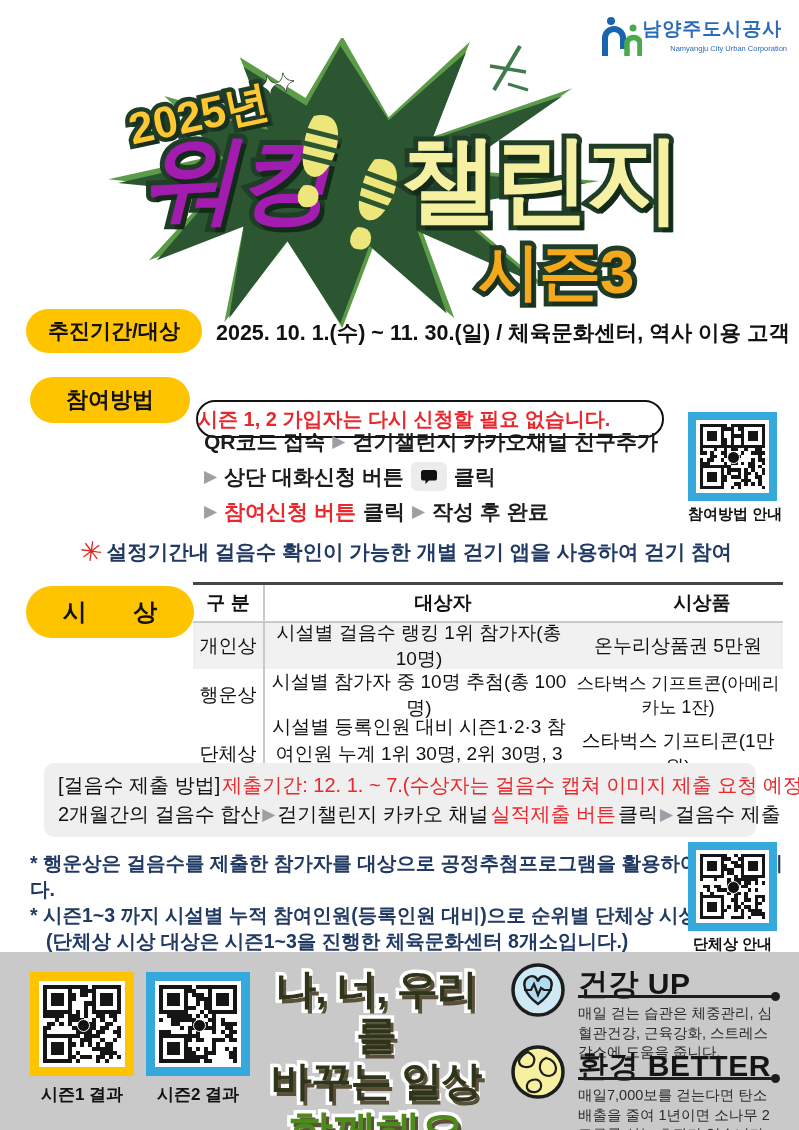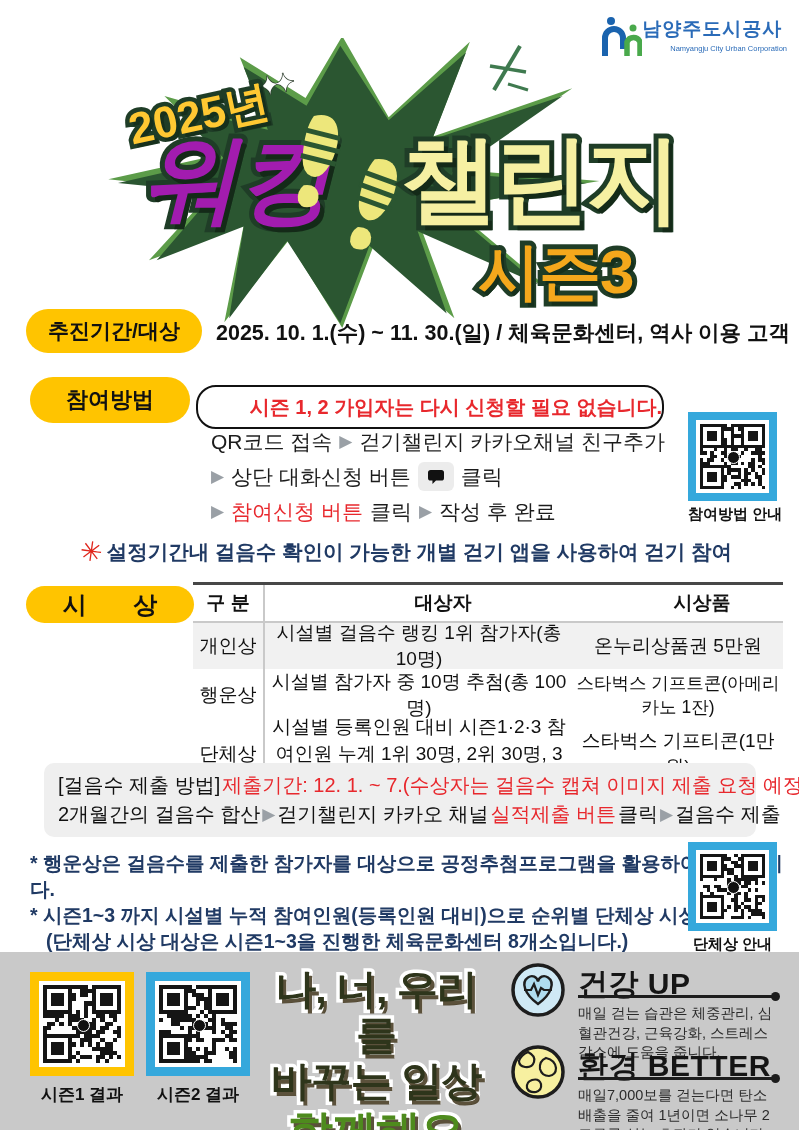--- a/index.html
+++ b/index.html
@@ -27,30 +27,30 @@
   .sparkles { position:absolute; left:258px; top:50px; font-size:26px; color:#fff;
       -webkit-text-stroke:1.5px #2b3b2b; paint-order:stroke fill; letter-spacing:-6px; transform:rotate(-10deg); }
   .green-sparkle { position:absolute; left:486px; top:22px; }
   .footprints { position:absolute; left:292px; top:92px; }
 
   
   .pill { position:absolute; background:#FFC400; border-radius:26px; display:flex;
       align-items:center; justify-content:center; font-weight:bold; color:#111; }
   .pill-period { left:26px; top:309px; width:176px; height:44px; font-size:21px; }
   .pill-method { left:30px; top:377px; width:160px; height:46px; font-size:22px; }
-  .pill-award  { left:26px; top:586px; width:168px; height:37px; font-size:24px; }
+  .pill-award  { left:26px; top:586px; width:168px; height:52px; font-size:24px; }
 
   .period-text { position:absolute; left:216px; top:318px; font-size:21.5px; font-weight:bold; color:#111; }
 
-  .notice-box { position:absolute; left:196px; top:385px; width:468px; height:44px;
+  .notice-box { position:absolute; left:196px; top:400px; width:468px; height:38px;
       border:2.5px solid #111; border-radius:20px; display:flex; align-items:center;
-      justify-content:flex-end; }
+      justify-content:flex-start; }
   .notice-box span { color:#E8282D; font-size:20px; font-weight:bold; }
 
-  .steps { position:absolute; left:204px; top:424px; font-size:21px; color:#1c1c1c; line-height:35px; font-weight:400;margin-left:7px;}
+  .steps { position:absolute; left:204px; top:424px; font-size:21px; color:#1c1c1c; line-height:35px; font-weight:700;}
   .steps .row { display:flex; align-items:center; gap:7px; white-space:nowrap; }
   .arr { color:#9aa0a6; font-size:17px; }
   .red { color:#E8282D; }
   .bubble-btn { display:inline-flex; align-items:center; justify-content:center;
       width:36px; height:29px; background:#ececec; border-radius:6px; }
 
   .qr-block { position:absolute; width:89px; text-align:center; }
   .qr-frame { width:89px; height:89px; border:8px solid #35A8DC; background:#fff; padding:4px; }
   .qr-frame.yellow { border-color:#FFC400; }
   .qr-pattern { position:relative; width:100%; height:100%; display:grid;

